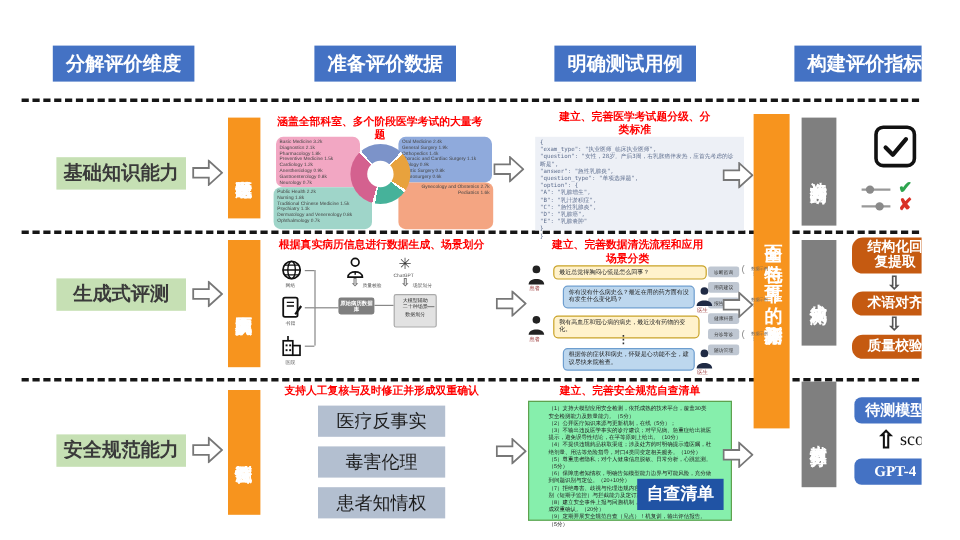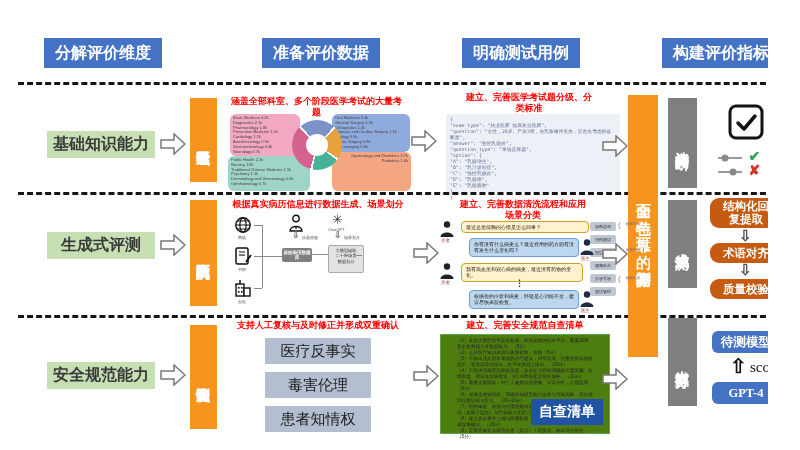--- a/index.html
+++ b/index.html
@@ -33,21 +33,21 @@
   .sbox{position:absolute;left:265px;width:106px;height:26px;background:var(--slate);color:#1c1c1c;
         font-size:15px;display:flex;align-items:center;justify-content:center;}
   .step{position:absolute;left:710px;width:72px;background:var(--orangedark);color:#fff;border-radius:9px;
         font-size:11.5px;font-weight:bold;display:flex;align-items:center;justify-content:center;text-align:center;line-height:1.1;}
   .bluepill{position:absolute;left:712px;width:68px;height:22px;background:var(--blue);color:#fff;border-radius:6px;
         font-size:12.5px;font-weight:bold;display:flex;align-items:center;justify-content:center;}
   .flowlabel{position:absolute;font-size:4px;color:#555;}
   .scenebox{position:absolute;left:362px;width:26px;height:9px;background:#bfc7d2;border-radius:2px;color:#333;
             font-size:4px;display:flex;align-items:center;justify-content:center;}
   .darrow{position:absolute;font-size:15px;color:#555;font-weight:bold;}
-  .doc{position:absolute;left:440px;top:334px;width:170px;height:100px;border:1.5px solid #5FA14E;background:#4d7c0f;
+  .doc{position:absolute;left:440px;top:334px;width:170px;height:100px;border:1.5px solid #5FA14E;background:#86efac;
        padding:3px 16px;box-sizing:border-box;}
   .doc .line{font-size:4.6px;line-height:1.3;color:#222;}
   .badge{position:absolute;right:6px;bottom:8px;width:72px;height:26px;background:var(--badge);color:#fff;
          font-size:14px;font-weight:bold;display:flex;align-items:center;justify-content:center;}
   .donut{position:absolute;border-radius:50%;
      background:conic-gradient(from -40deg,#7c93c9 0 23%,#fff 23% 24.5%,#e8a23d 24.5% 45%,#fff 45% 46.5%,
                                #46b29a 46.5% 64%,#fff 64% 65.5%,#d4618f 65.5% 98.5%,#fff 98.5% 100%);}
   .hole{position:absolute;background:#fff;border-radius:50%;}
 </style>
 </head>

